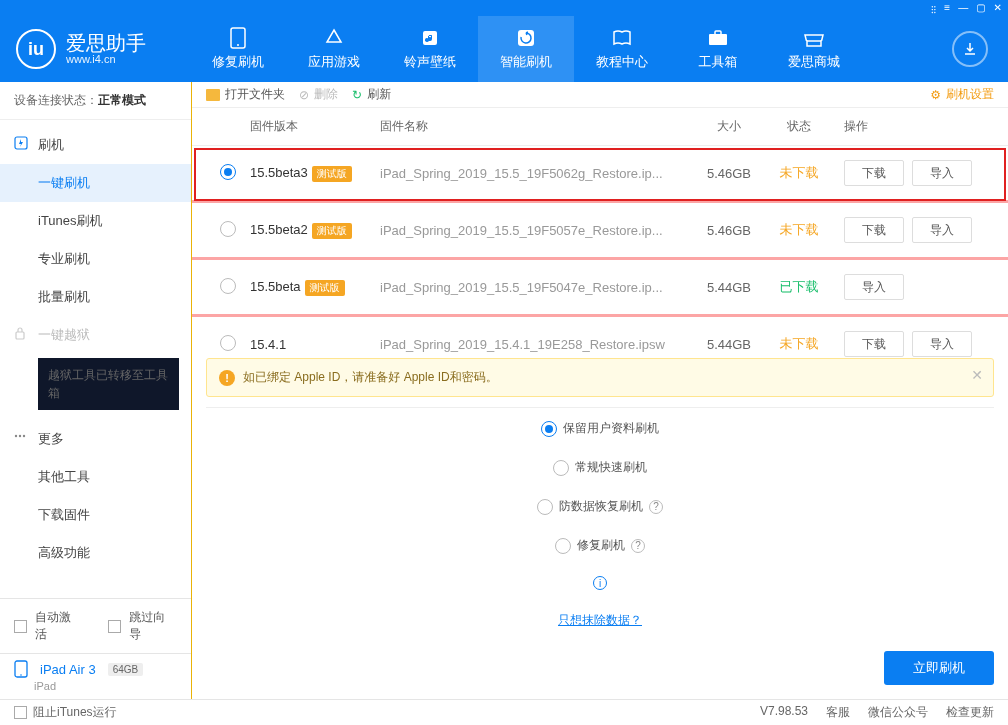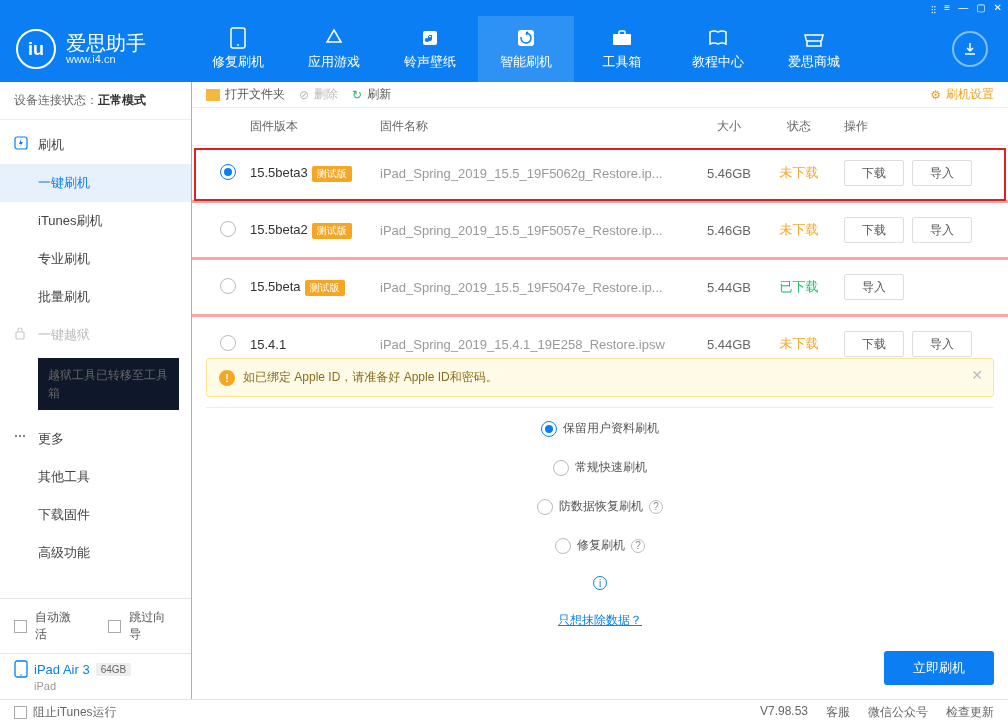--- a/index.html
+++ b/index.html
@@ -32,21 +32,21 @@
 .side-item { padding: 10px 16px 10px 38px; font-size: 13px; color: #444; cursor: pointer; position: relative; }
 .side-group { padding: 10px 16px 10px 38px; font-size: 13px; color: #444; position: relative; }
 .side-group .gicon { position: absolute; left: 14px; top: 10px; }
 .side-item.active { background: #e6f1fd; color: #0a7ef2; }
 .side-box { margin: 4px 12px 10px 38px; background: #0f172a; padding: 8px 10px; font-size: 12px; color: #666; line-height: 1.5; }
 .side-locked { color: #bbb; }
 
 .side-bottom { border-top: 1px solid #e5e5e5; }
 .sb-row { padding: 10px 14px; display: flex; align-items: center; gap: 8px; font-size: 12px; color: #555; }
 .chk { width: 13px; height: 13px; border: 1px solid #aaa; display: inline-block; background: #fff; }
-.device-line { display: flex; align-items: center; gap: 6px; padding: 6px 14px 2px; color: #0a7ef2; font-size: 13px; }
+.device-line { display: flex; align-items: center; gap: 12px; padding: 6px 14px 2px; color: #0a7ef2; font-size: 13px; }
 .device-line .badge { background: #eee; color: #666; border-radius: 2px; padding: 1px 5px; font-size: 10px; }
 .device-sub { padding: 0 14px 8px 34px; color: #999; font-size: 11px; }
 
 
 .content { flex: 1; display: flex; flex-direction: column; }
 .toolbar { height: 26px; border-bottom: 1px solid #eee; display: flex; align-items: center; padding: 0 14px; gap: 14px; }
 .tb-btn { display: flex; align-items: center; gap: 5px; color: #555; cursor: pointer; font-size: 12px; }
 .tb-btn.disabled { color: #bbb; }
 .tb-right { margin-left: auto; color: #f39c12; display: flex; align-items: center; gap: 5px; cursor: pointer; }
 .folder-icon { width: 14px; height: 12px; background: #f5b83d; border-radius: 1px; display: inline-block; }
@@ -144,34 +144,34 @@
       <span class="nav-icon">
           <svg width="20" height="20" viewBox="0 0 20 20">
             <rect x="2" y="2" width="16" height="16" rx="3" fill="#fff"></rect>
             <path d="M10 5 a5 5 0 1 1 -4.9 4 M10 5 l2 -1 M10 5 l1 2" fill="none" stroke="#0a7ef2" stroke-width="1.5"></path>
           </svg>
         </span>
       <span>智能刷机</span>
     </div>
     <div class="nav-item">
       <span class="nav-icon">
+          <svg width="20" height="18" viewBox="0 0 20 18">
+            <path d="M2 3 Q6 1 10 3 Q14 1 18 3 V15 Q14 13 10 15 Q6 13 2 15 Z" fill="none" stroke="#fff" stroke-width="1.5"></path>
+          </svg>
+        </span>
+      <span>教程中心</span>
+    </div>
+    <div class="nav-item">
+      <span class="nav-icon">
           <svg width="22" height="18" viewBox="0 0 22 18">
             <rect x="2" y="5" width="18" height="11" rx="1" fill="#fff"></rect>
             <rect x="8" y="2" width="6" height="4" rx="1" fill="none" stroke="#fff" stroke-width="1.5"></rect>
           </svg>
         </span>
       <span>工具箱</span>
-    </div>
-    <div class="nav-item">
-      <span class="nav-icon">
-          <svg width="20" height="18" viewBox="0 0 20 18">
-            <path d="M2 3 Q6 1 10 3 Q14 1 18 3 V15 Q14 13 10 15 Q6 13 2 15 Z" fill="none" stroke="#fff" stroke-width="1.5"></path>
-          </svg>
-        </span>
-      <span>教程中心</span>
     </div>
     <div class="nav-item">
       <span class="nav-icon">
           <svg width="22" height="18" viewBox="0 0 22 18">
             <path d="M2 6 h18 l-1 4 a2 2 0 0 1 -2 2 h-12 a2 2 0 0 1 -2 -2 z M4 12 v5 h14 v-5" fill="none" stroke="#fff" stroke-width="1.5"></path>
           </svg>
         </span>
       <span>爱思商城</span>
     </div>
   </div>

